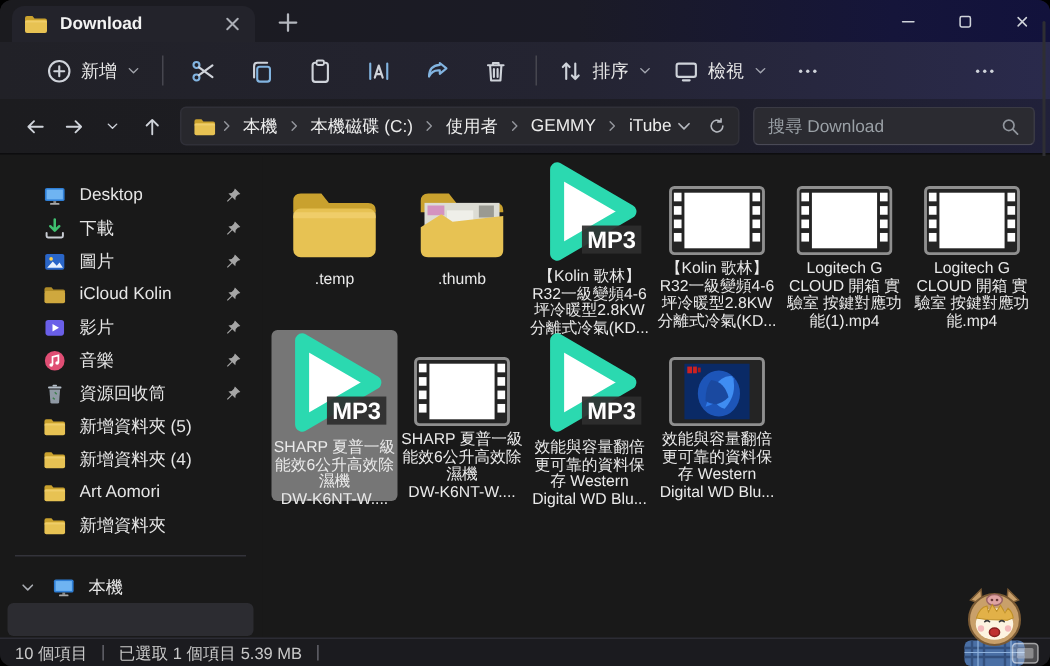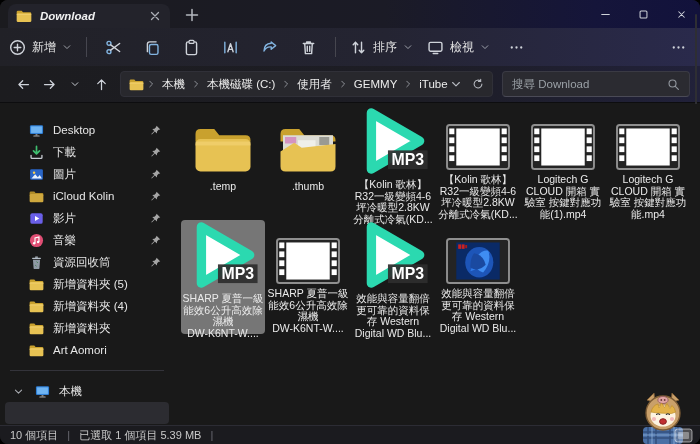--- a/index.html
+++ b/index.html
@@ -4,34 +4,34 @@
 <style>
   html,body{margin:0;padding:0;background:#000;}
   *{box-sizing:border-box;}
   .window{width:700px;height:444px;position:relative;overflow:hidden;border-radius:8px;
     background:#191919;font-family:"Liberation Sans","DejaVu Sans",sans-serif;-webkit-font-smoothing:antialiased;}
   .i{display:inline-flex;align-items:center;justify-content:center;flex:none;}
   .i svg{width:100%;height:100%;display:block;}
 
   
   .titlebar{position:absolute;top:0;left:0;right:0;height:28px;
-    background:linear-gradient(90deg,#1b1b1f 0%,#1b1b26 55%,#15153a 85%,#12123c 100%);font-style:italic;}
+    background:linear-gradient(90deg,#1b1b1f 0%,#1b1b26 55%,#15153a 85%,#12123c 100%);}
   .tab{position:absolute;left:8px;top:4px;height:24px;width:162px;background:#23232b;
     border-radius:8px 8px 0 0;display:flex;align-items:center;padding:0 8px;gap:8px;}
   .tab-label{font-size:11.5px;color:#f2f2f2;font-weight:700;flex:1;white-space:nowrap;overflow:hidden;}
   .tab-close{width:14px;height:14px;opacity:.8;}
   .newtab{position:absolute;left:184px;top:7px;width:16px;height:16px;opacity:.85;}
   .win-controls{position:absolute;right:0;top:0;height:28px;display:flex;}
   .wc{width:38px;height:28px;display:flex;align-items:center;justify-content:center;}
   .wc .i{width:11px;height:11px;}
 
   
   .toolbar{position:absolute;top:28px;left:0;right:0;height:38px;
     background:linear-gradient(90deg,#212127 0%,#242432 55%,#2a2a4c 100%);
-    display:flex;align-items:center;padding:0 2px;}
+    display:flex;align-items:center;padding:0 24px;}
   .tbtn{display:flex;align-items:center;gap:6px;padding:5px 7px;border-radius:4px;color:#e8e8e8;
     font-size:12px;white-space:nowrap;}
   .tbtn .big{width:17px;height:17px;}
   .tbtn .chev{width:10px;height:10px;opacity:.75;}
   .tsep{width:1px;height:20px;background:#46464f;margin:0 7px;flex:none;}
   .icon-only{padding:6px 9px;margin:0 2px;}
   .more-right{margin-left:auto;}
 
   
   .addressrow{position:absolute;top:66px;left:0;right:0;height:37px;
@@ -469,31 +469,31 @@
           <span class="s-label">新增資料夾 (4)</span>
         </div>
         <div class="side-item">
           <span class="i" style="width: 15px; height: 15px;">
             <svg viewBox="0 0 24 20">
               <path d="M1 4q0-2 2-2h5.5l2 2.5H21q2 0 2 2V7H1z" fill="#c9a12e"></path>
               <rect x="1" y="6" width="22" height="13" rx="2" fill="#e7c253"></rect>
               <path d="M1 7h22v1.6H1z" fill="#f2d273" opacity=".7"></path>
             </svg>
           </span>
-          <span class="s-label">新增資料夾</span>
+          <span class="s-label">Art Aomori</span>
         </div>
         <div class="side-item">
           <span class="i" style="width: 15px; height: 15px;">
             <svg viewBox="0 0 24 20">
               <path d="M1 4q0-2 2-2h5.5l2 2.5H21q2 0 2 2V7H1z" fill="#c9a12e"></path>
               <rect x="1" y="6" width="22" height="13" rx="2" fill="#e7c253"></rect>
               <path d="M1 7h22v1.6H1z" fill="#f2d273" opacity=".7"></path>
             </svg>
           </span>
-          <span class="s-label">Art Aomori</span>
+          <span class="s-label">新增資料夾</span>
         </div>
       </div>
     <div class="side-divider"></div>
     <div>
         <div class="side-item tree-item">
           <span class="i chev" style="width: 11px; height: 11px;">
             <svg viewBox="0 0 16 16">
               <path d="M3.5 6l4.5 4.5L12.5 6" fill="none" stroke="#cfd3da" stroke-width="1.5" stroke-linecap="round" stroke-linejoin="round"></path>
             </svg>
           </span>

